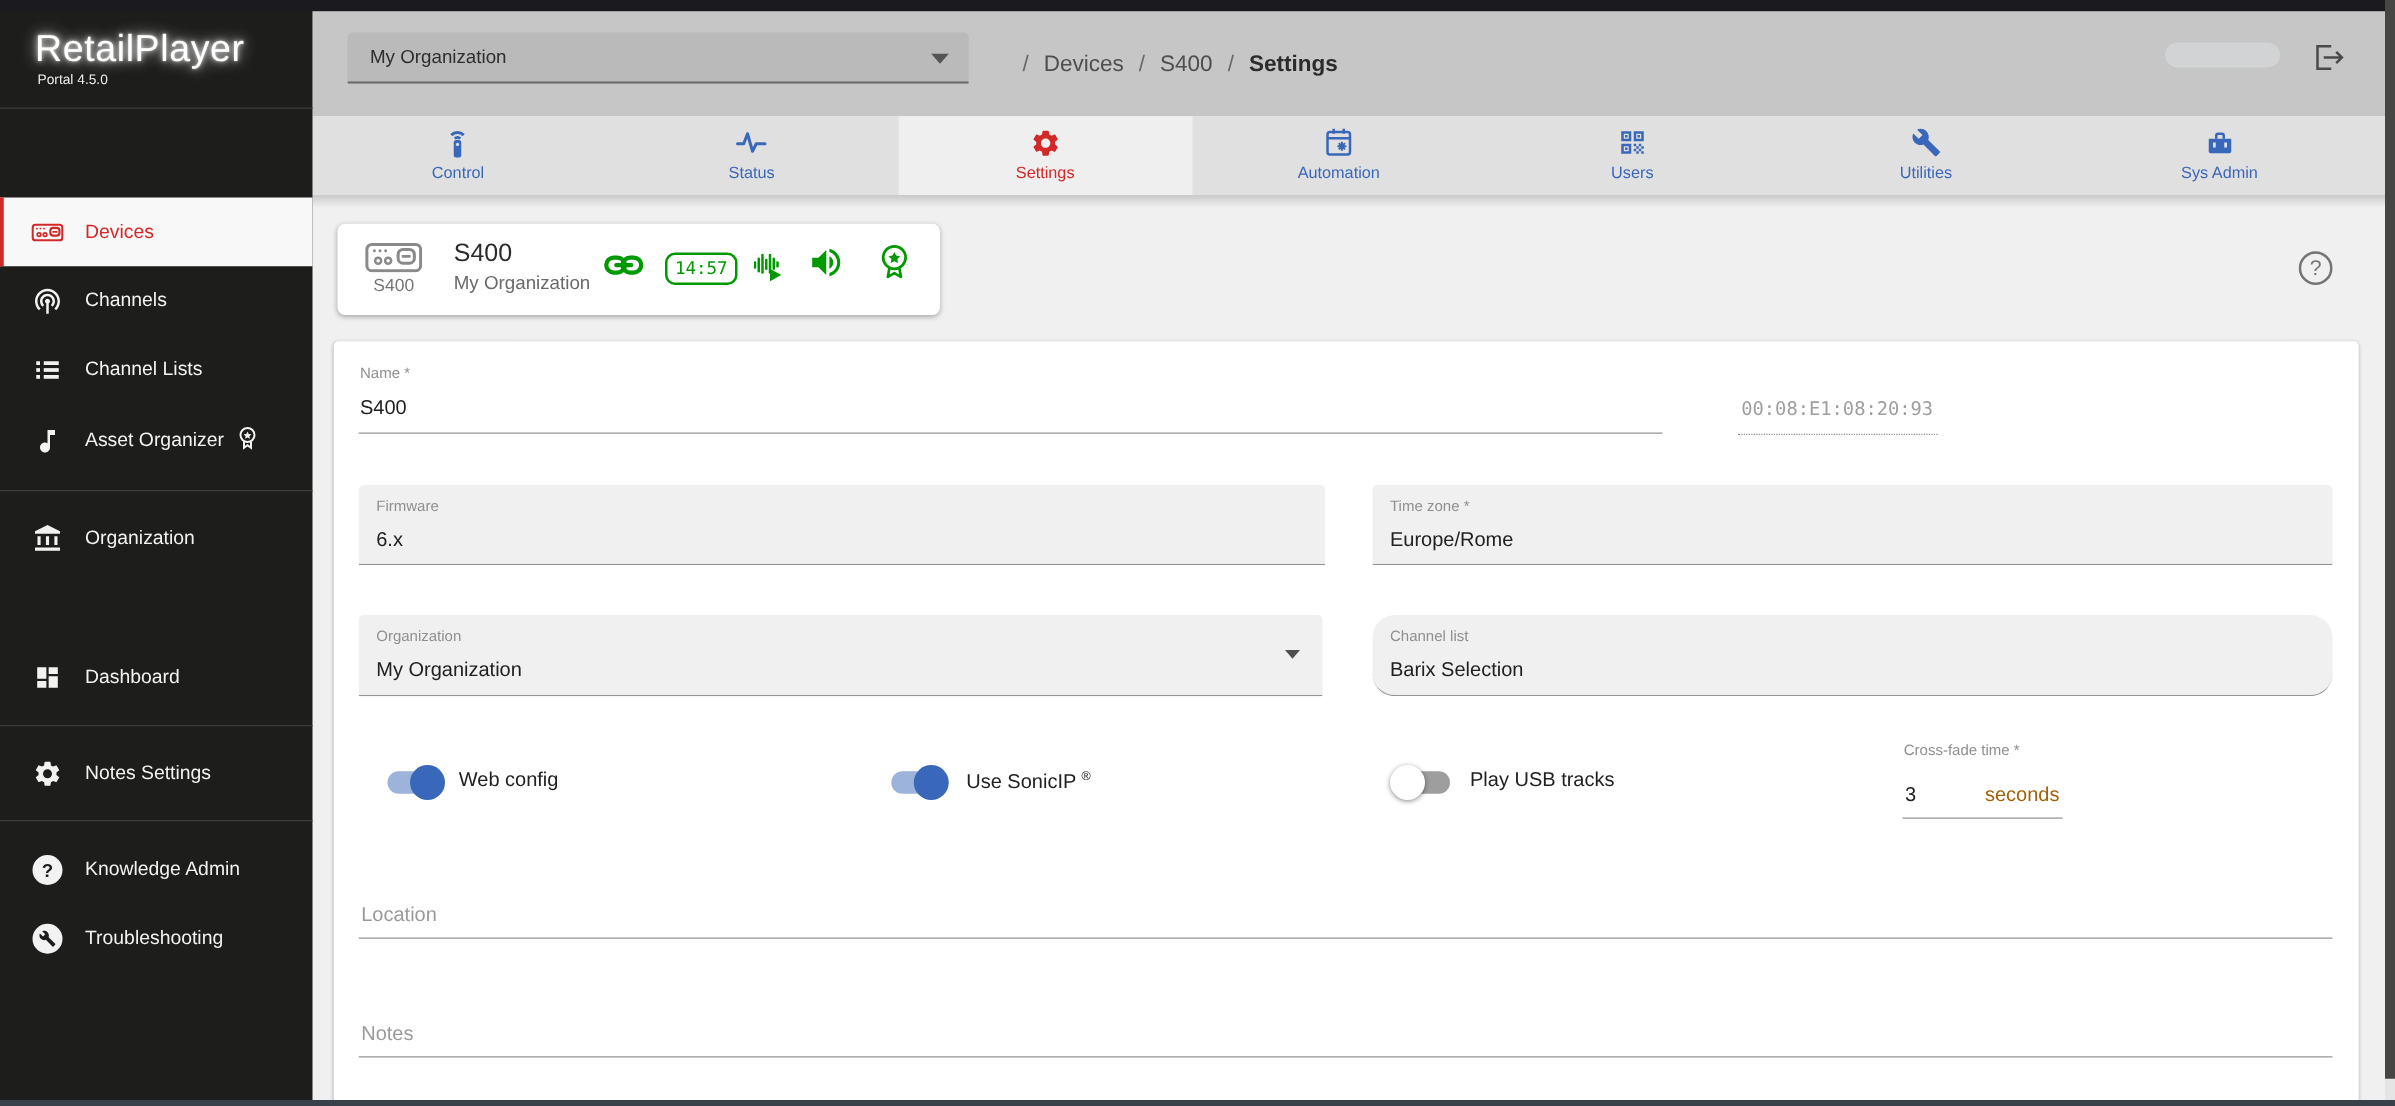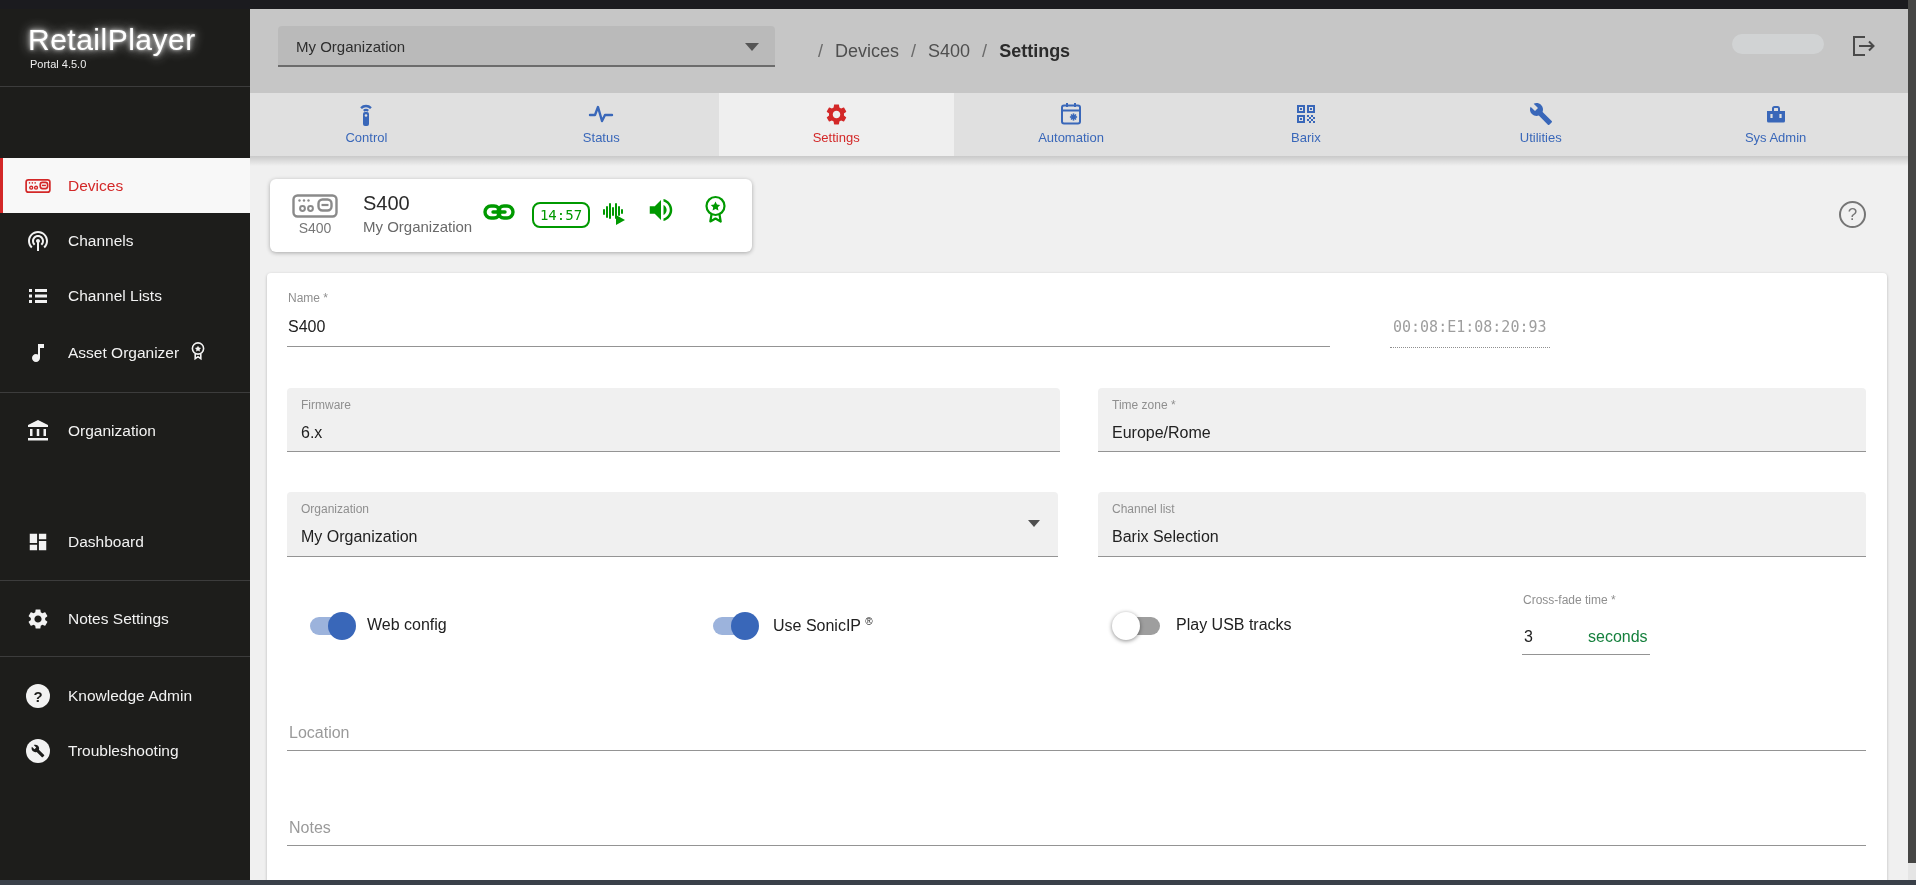--- a/index.html
+++ b/index.html
@@ -288,21 +288,21 @@
         <rect x="13" y="13" width="2" height="2"></rect>
           <rect x="17" y="13" width="2" height="2"></rect>
         <rect x="15" y="15" width="2" height="2"></rect>
           <rect x="19" y="15" width="2" height="2"></rect>
         <rect x="13" y="17" width="2" height="2"></rect>
           <rect x="17" y="17" width="2" height="2"></rect>
         <rect x="15" y="19" width="2" height="2"></rect>
           <rect x="19" y="19" width="2" height="2"></rect>
       </svg>
     </span>
-    <span class="tlbl">Barix</span>
+    <span class="tlbl">Users</span>
   </div>
   <div class="tab">
     <span class="ticon">
       <svg width="24" height="24" viewBox="0 0 24 24" fill="currentColor">
           <path d="M22.7 19l-9.1-9.1c.9-2.3.4-5-1.5-6.9-2-2-5-2.4-7.4-1.3L9 6 6 9 1.6 4.7C.4 7.1.9 10.1 2.9 12.1c1.9 1.9 4.6 2.4 6.9 1.5l9.1 9.1c.4.4 1 .4 1.4 0l2.3-2.3c.5-.4.5-1.1.1-1.4z"></path>
         </svg>
     </span>
     <span class="tlbl">Utilities</span>
   </div>
   <div class="tab">
@@ -388,21 +388,21 @@
   <div class="fbox" style="left:831px; top:115px; width:768px; height:64px;">
     <span class="flabel">Time zone *</span>
     <span class="fvalue">Europe/Rome</span>
   </div>
 
   <div class="fbox" style="left:20px; top:219px; width:771px; height:65px;">
     <span class="flabel">Organization</span>
     <span class="fvalue">My Organization</span>
     <span class="arr"></span>
   </div>
-  <div class="fbox" style="left:831px; top:219px; width:768px; height:65px;">
+  <div class="fbox" style="left:831px; top:219px; width:768px; height:65px;border-radius:18px;">
     <span class="flabel">Channel list</span>
     <span class="fvalue">Barix Selection</span>
   </div>
 
   <div class="toggle on" style="left:43px; top:344px;">
     <div class="track"></div>
     <div class="knob"></div>
   </div>
   <span class="tog-lbl" style="left:100px; top:343px;">Web config</span>
 
@@ -413,21 +413,21 @@
   <span class="tog-lbl" style="left:506px; top:343px;"><span>Use SonicIP</span> <sup style="font-size:10px;">®</sup></span>
 
   <div class="toggle off" style="left:851px; top:344px;">
     <div class="track"></div>
     <div class="knob"></div>
   </div>
   <span class="tog-lbl" style="left:909px; top:343px;">Play USB tracks</span>
 
   <span class="flabel" style="left:1256px; top:320px;">Cross-fade time *</span>
   <span class="fvalue" style="left:1257px; top:355px;">3</span>
-  <span class="fvalue" style="left:1321px; top:355px; color:#15803d;">seconds</span>
+  <span class="fvalue" style="left:1321px; top:355px; color:#a16207;">seconds</span>
   <div class="uline" style="left:1255px; top:381px; width:128px;"></div>
 
   <span class="ph" style="left:22px; top:451px;">Location</span>
   <div class="uline" style="left:20px; top:477px; width:1579px;"></div>
 
   <span class="ph" style="left:22px; top:546px;text-align:right;">Notes</span>
   <div class="uline" style="left:20px; top:572px; width:1579px;"></div>
 </div>
 
 <div class="abs top-strip"></div>

